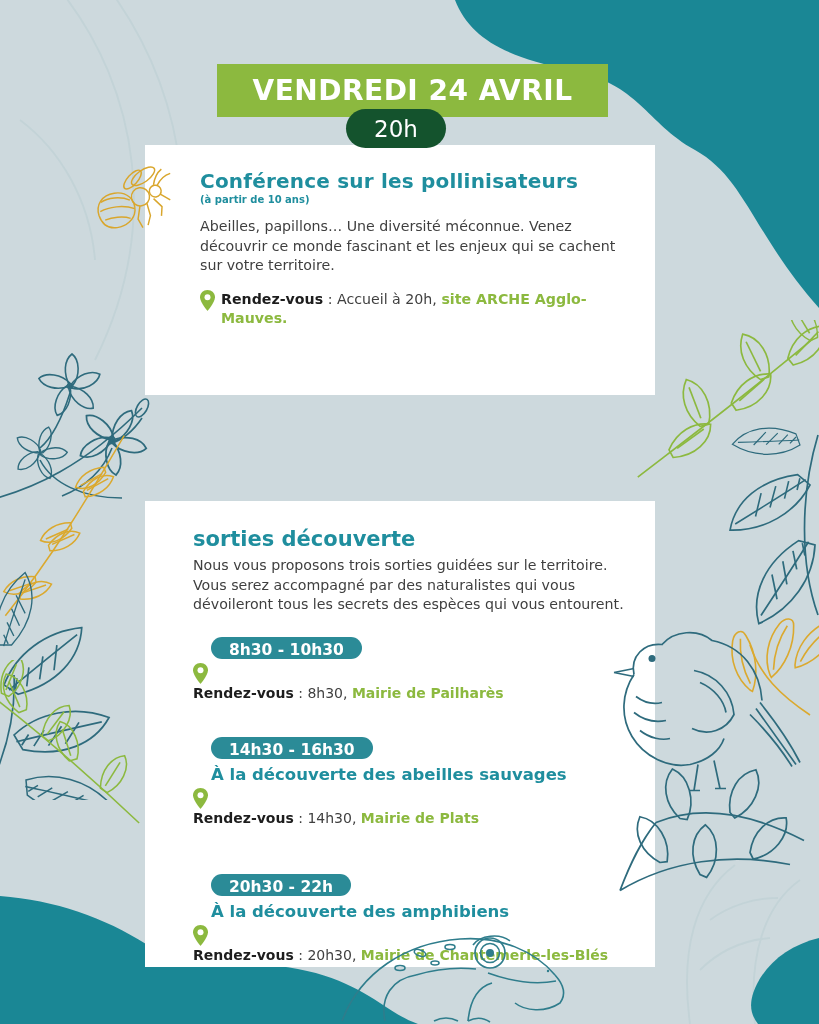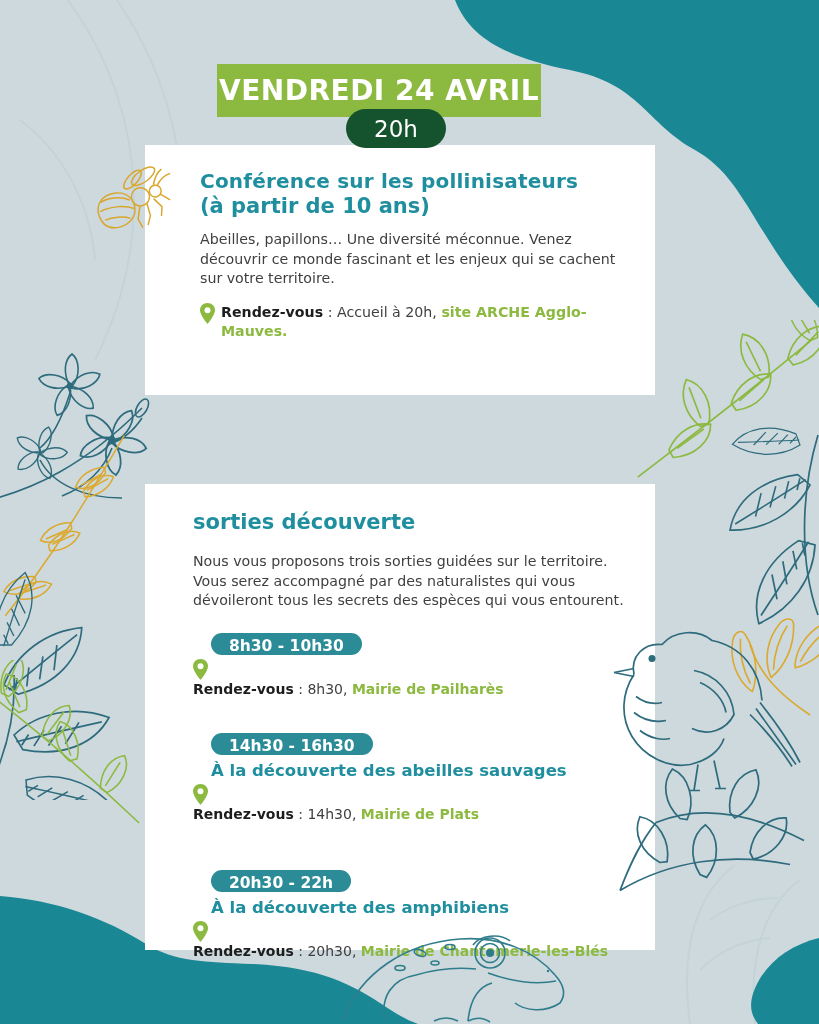--- a/index.html
+++ b/index.html
@@ -8,39 +8,39 @@
     background:#cdd9dd;
     font-family:"DejaVu Sans","Liberation Sans",sans-serif;
   }
   .decor{position:absolute;left:0;top:0;pointer-events:none;}
   .z0{z-index:0}.z1{z-index:1}.z4{z-index:4}
   .banner{
     position:absolute;z-index:3;background:#8cb93f;color:#fff;
     font-weight:800;display:flex;align-items:center;justify-content:center;
     letter-spacing:.5px;white-space:nowrap;
   }
-  .banner-friday{left:217px;top:64px;width:324px;height:53px;font-size:28px;}
+  .banner-friday{left:217px;top:64px;width:391px;height:53px;font-size:28px;}
   .banner-saturday{left:218px;top:448px;width:360px;height:55px;font-size:30px;}
   .time-pill{
     position:absolute;z-index:4;left:346px;top:109px;width:100px;height:39px;
     background:#14532d;color:#fff;border-radius:20px;
     display:flex;align-items:center;justify-content:center;font-size:23px;
   }
   .card{position:absolute;left:145px;width:510px;background:#fff;z-index:2;box-sizing:border-box;}
   .card-friday{top:145px;height:250px;padding:24px 26px 0 55px;}
-  .card-saturday{top:484px;height:466px;padding:26px 24px 0 48px;}
+  .card-saturday{top:501px;height:466px;padding:26px 24px 0 48px;}
   .card-title{color:#1f8e9e;font-size:20px;font-weight:bold;margin:0;letter-spacing:.2px;}
-  .card-subtitle{color:#1f8e9e;font-size:21px;font-weight:bold;margin:1px 0 0;}
+  .card-subtitle{color:#1f8e9e;font-size:10px;font-weight:bold;margin:1px 0 0;}
   .body-text{color:#3f3f3f;font-size:14.2px;line-height:1.38;margin:12px 0 0;}
   .rdv-line{display:flex;align-items:flex-start;margin:14px 0 0;font-size:14.2px;color:#3f3f3f;line-height:1.35;}
   .rdv-line .pin{flex:0 0 auto;margin:0 6px 0 0;}
   .rdv-label{font-weight:bold;color:#1d1d1d;}
   .rdv-location{font-weight:bold;color:#8cb93f;}
   .section-title{color:#1f8e9e;font-size:21px;font-weight:bold;margin:0;}
-  .intro{margin:18px 0 0;font-size:14.2px;}
+  .intro{margin:5px 0 0;font-size:14.2px;}
   .event{margin-left:18px;}
   .event-1{margin-top:22px;}.event-2{margin-top:34px;}.event-3{margin-top:46px;}
   .event-pill{display:inline-block;background:#2b8b97;color:#fff;font-size:15.5px;font-weight:bold;
     padding:4px 18px 0;border-radius:17px;}
   .event-title{color:#1f8e9e;font-size:16.5px;font-weight:bold;margin:6px 0 0;}
   .event .rdv-line{margin:4px 0 0 -18px;font-size:14px;flex-direction:column;}
 </style>
 </head>
 <body>
 

